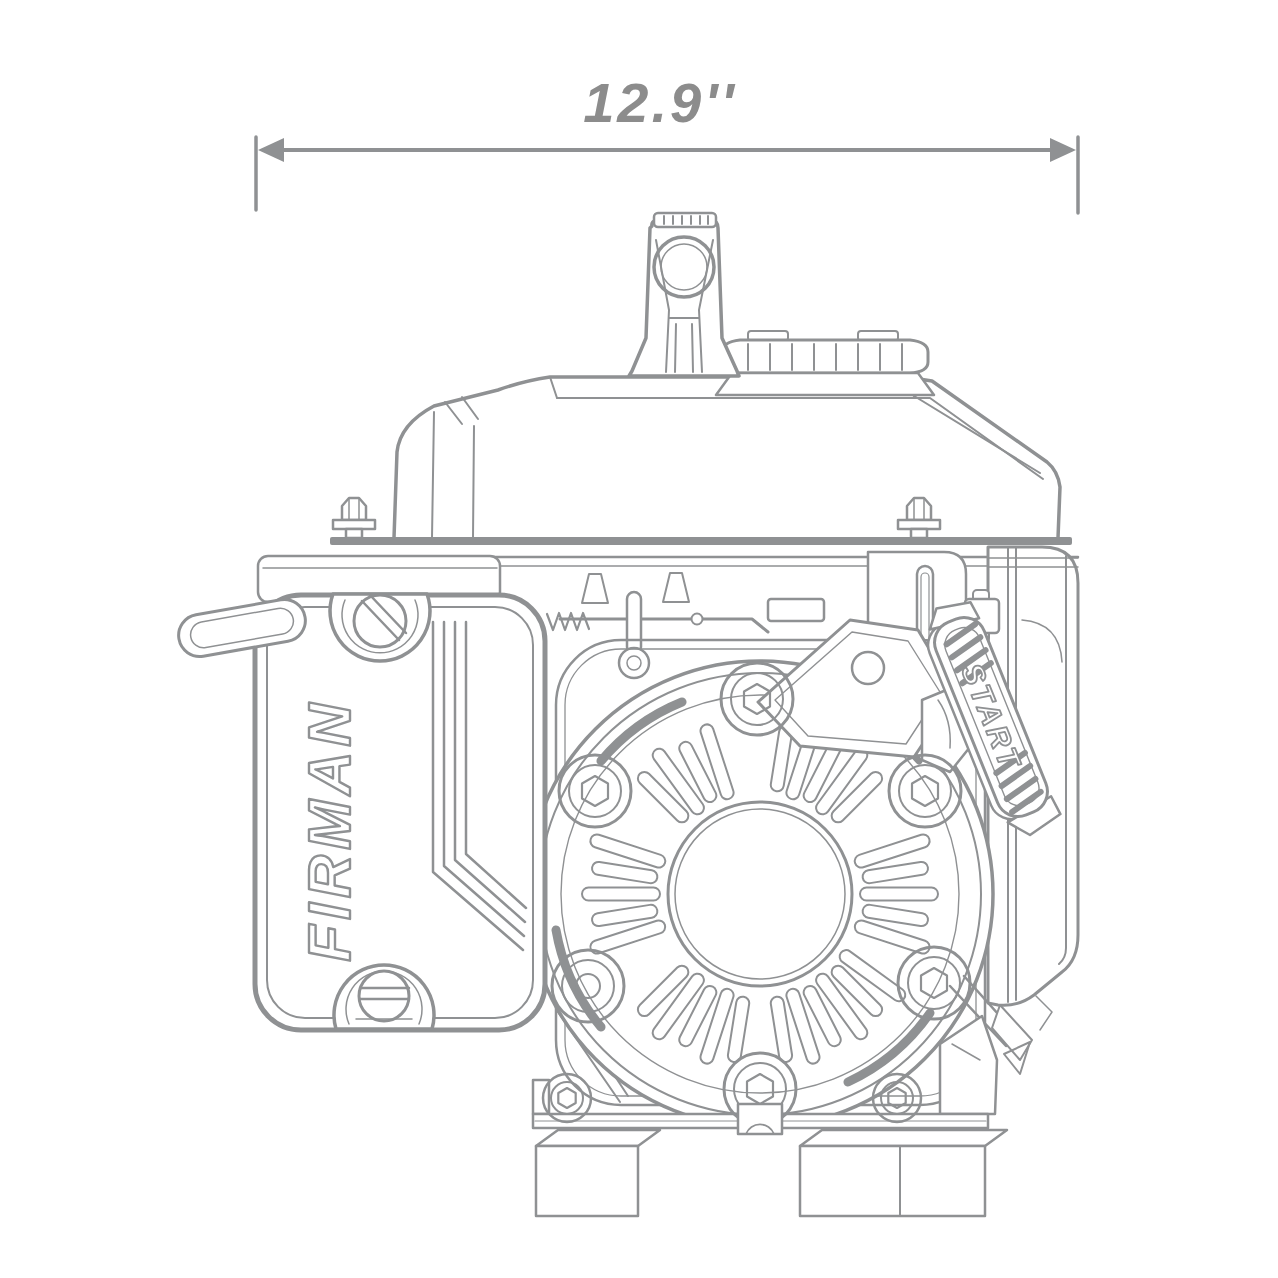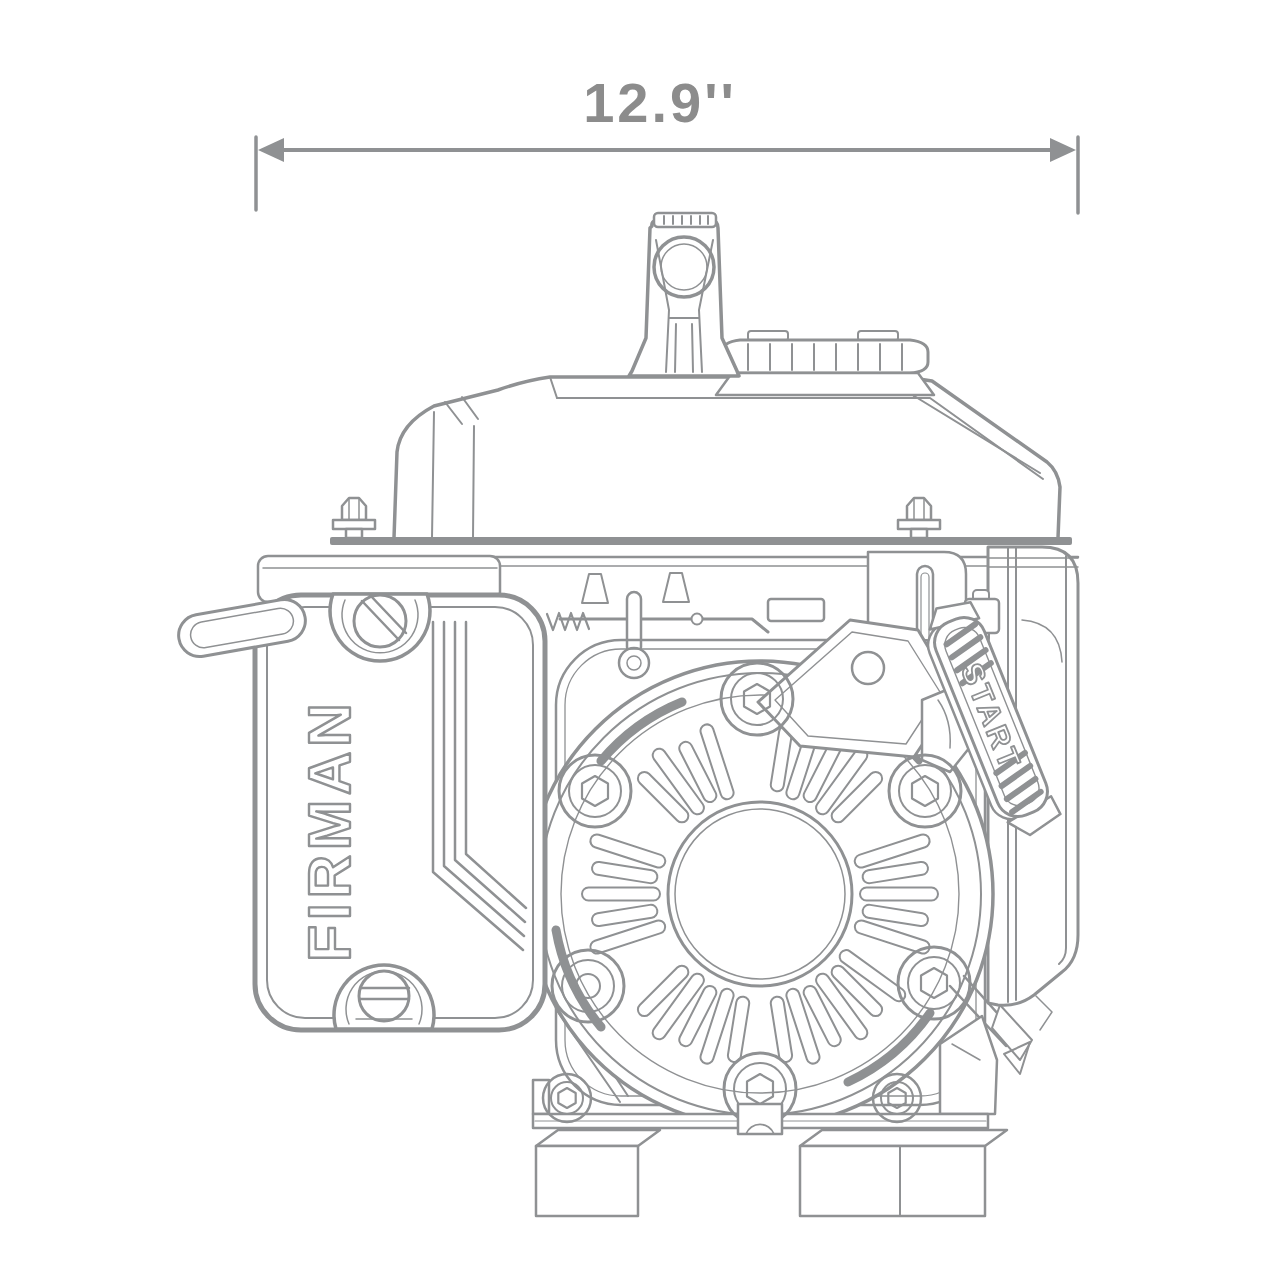--- a/index.html
+++ b/index.html
@@ -1,16 +1,16 @@
 <!DOCTYPE html>
 <html><head>
 <meta charset="utf-8">
 <style>
   html,body{margin:0;padding:0;background:#ffffff;}
-  .stage{width:1278px;height:1278px;position:relative;background:#fff;overflow:hidden;}
+  .stage{width:1278px;height:1278px;position:relative;background:#fff;overflow:hidden;font-style:italic;}
   svg{display:block;font-family:"Liberation Sans","DejaVu Sans",sans-serif;}
   svg *{stroke:#8f9193;fill:none;stroke-linecap:round;stroke-linejoin:round;}
   .w{fill:#ffffff;}
   .f{fill:#8f9193;stroke:none;}
   .dimtxt{fill:#8c8c8c;stroke:none;font-weight:bold;font-size:56px;letter-spacing:3px;}
   .logo{fill:#ffffff;stroke:#8f9193;stroke-width:2.4;font-weight:bold;font-size:60px;letter-spacing:5px;}
   .startxt{fill:#ffffff;stroke:#8f9193;stroke-width:1.8;font-weight:bold;font-size:30px;letter-spacing:3px;}
 </style>
 </head>
 <body>

